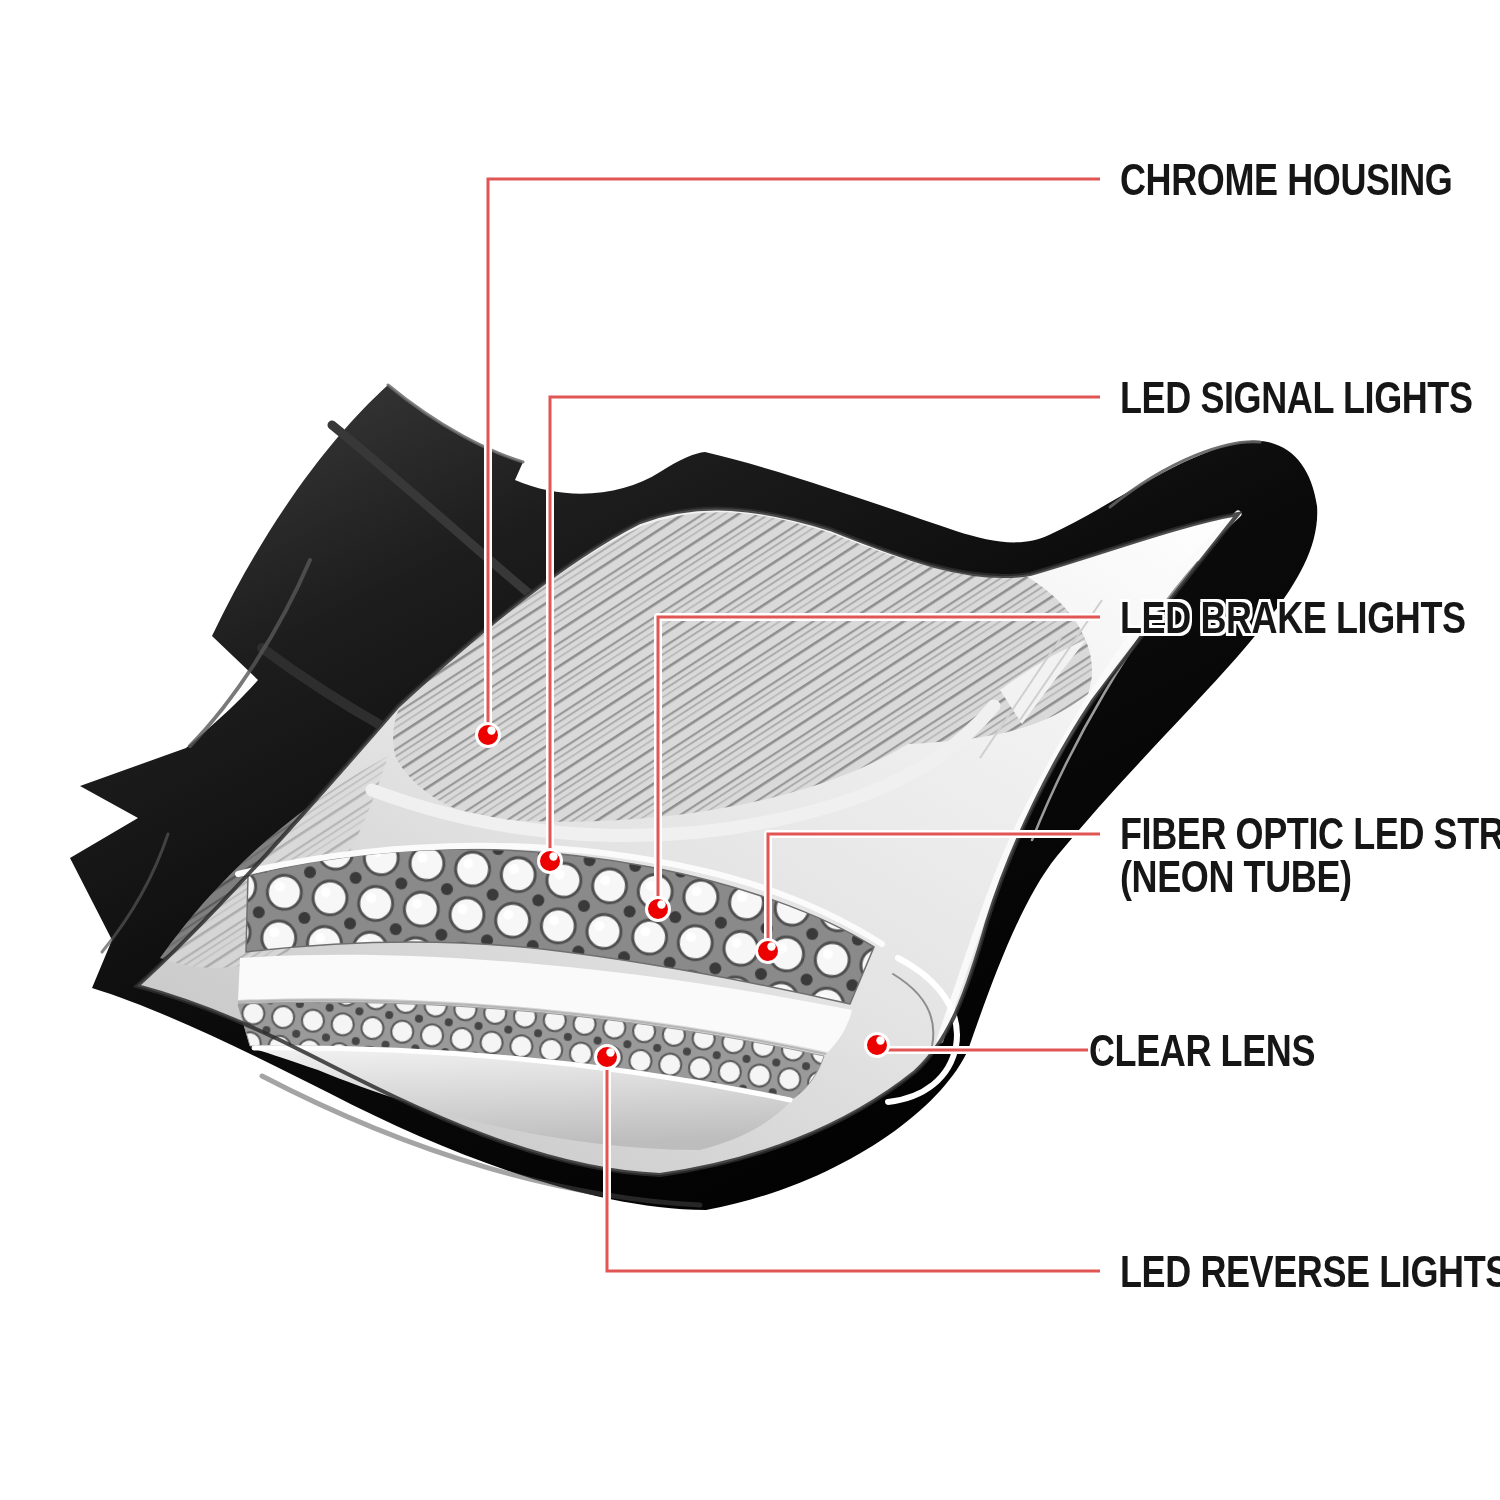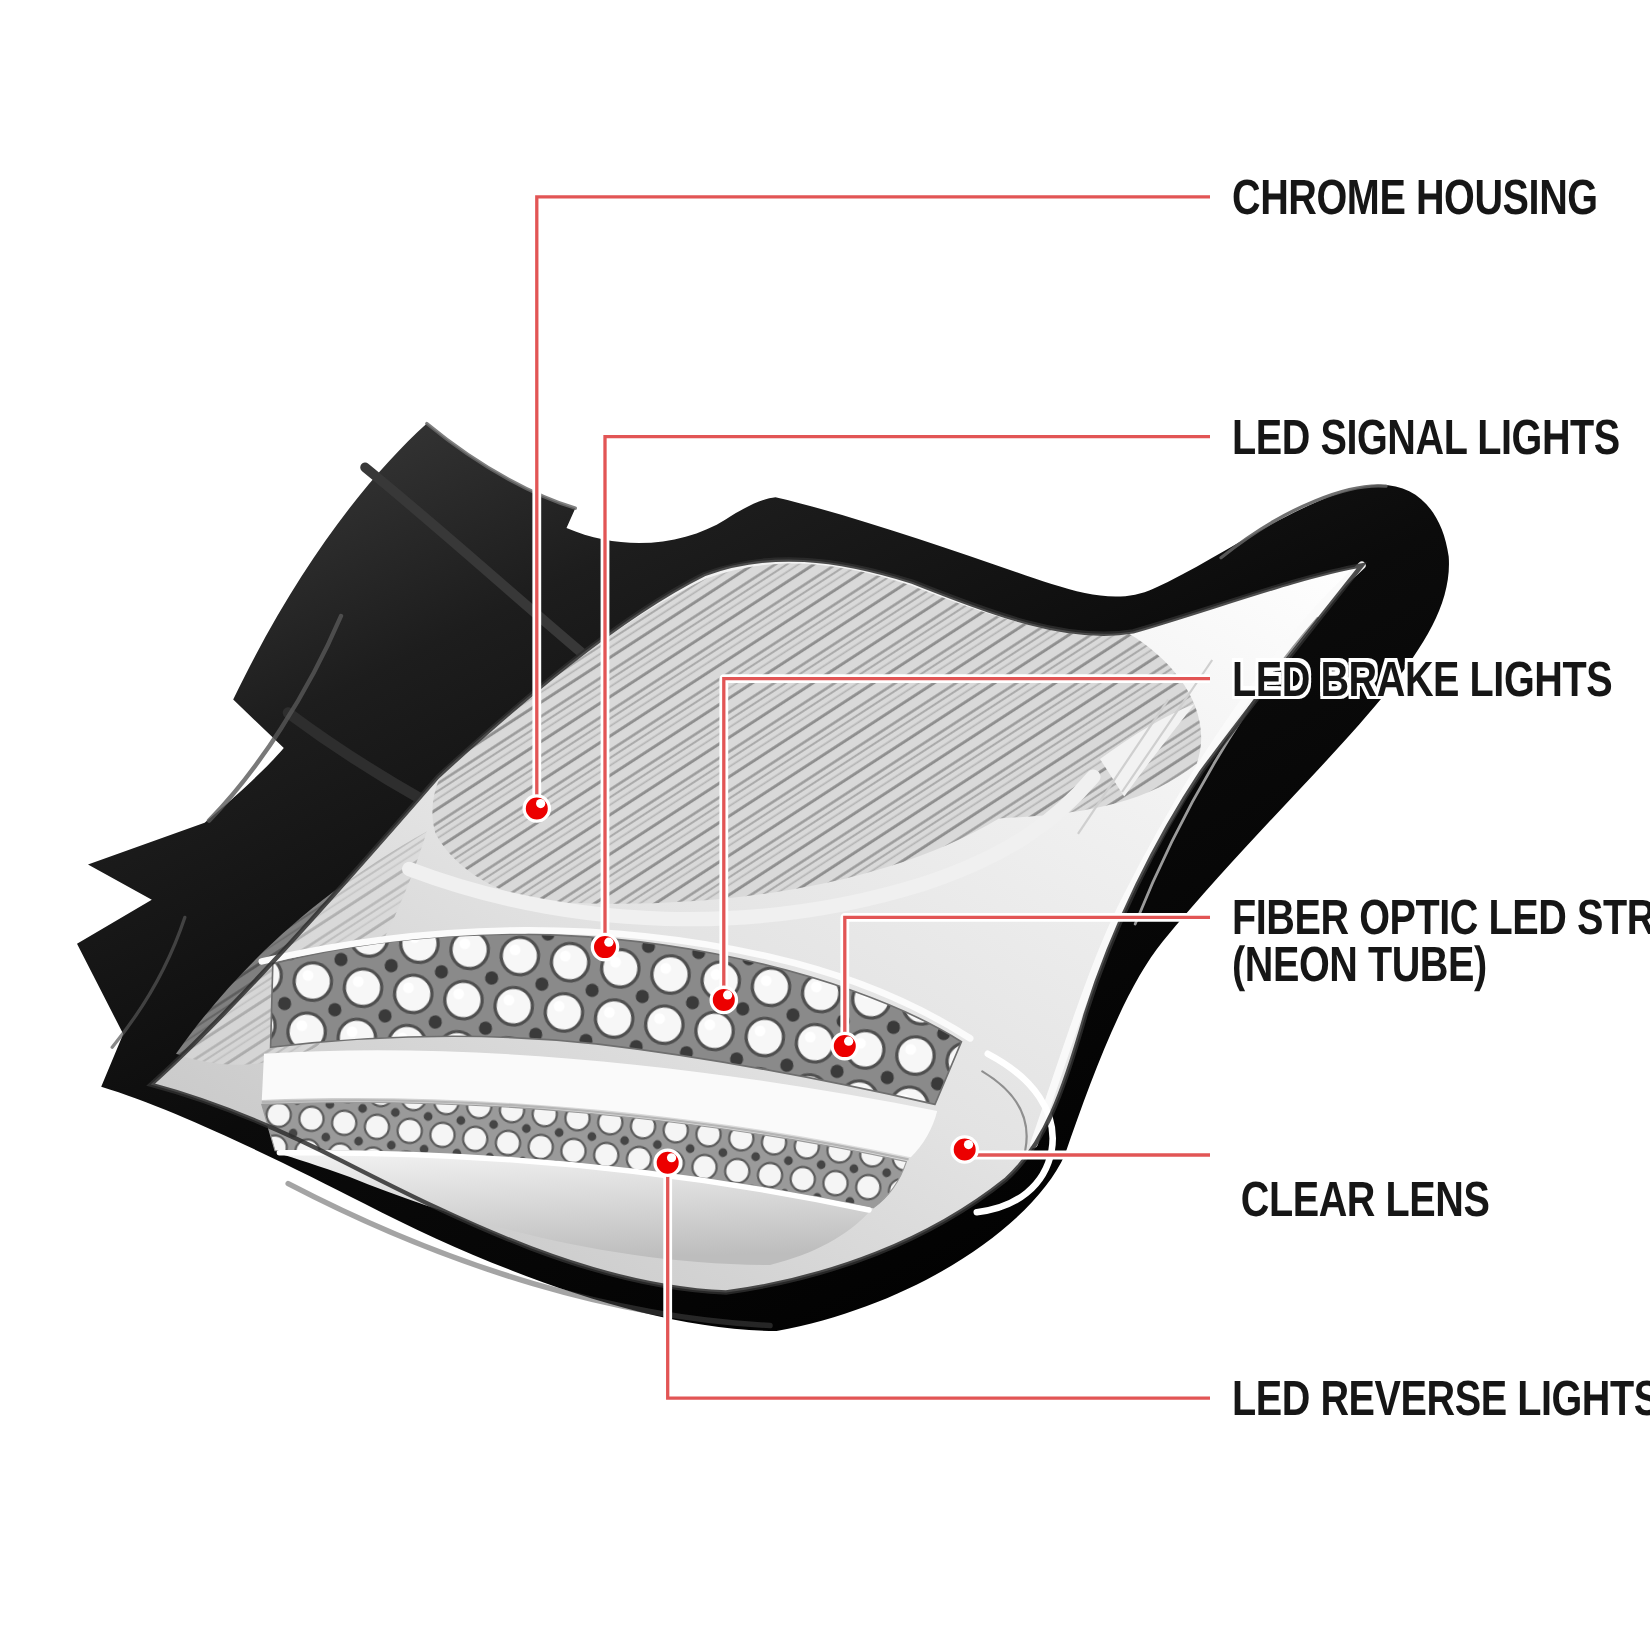--- a/index.html
+++ b/index.html
@@ -162,20 +162,20 @@
   <div class="callout-label" style="left: 1120px; top: 397px; color: rgb(22, 22, 22);">
     <span class="lt">LED SIGNAL LIGHTS</span>
   </div>
   <div class="callout-label" style="left: 1120px; top: 617px; color: rgb(22, 22, 22);">
     <span class="lt">LED BRAKE LIGHTS</span>
   </div>
   <div class="callout-label" style="left: 1120px; top: 855px; color: rgb(22, 22, 22);">
     <span class="lt">FIBER OPTIC LED STRIP</span>
     <span class="lt">(NEON TUBE)</span>
   </div>
-  <div class="callout-label" style="left: 1128px; top: 1050px; color: rgb(22, 22, 22); margin-top: 40px;">
+  <div class="callout-label" style="left: 1089px; top: 1050px; color: rgb(22, 22, 22);">
     <span class="lt">CLEAR LENS</span>
   </div>
   <div class="callout-label" style="left: 1120px; top: 1271px; color: rgb(22, 22, 22);">
     <span class="lt">LED REVERSE LIGHTS</span>
   </div>
 
 </div>
 
 </body></html>

